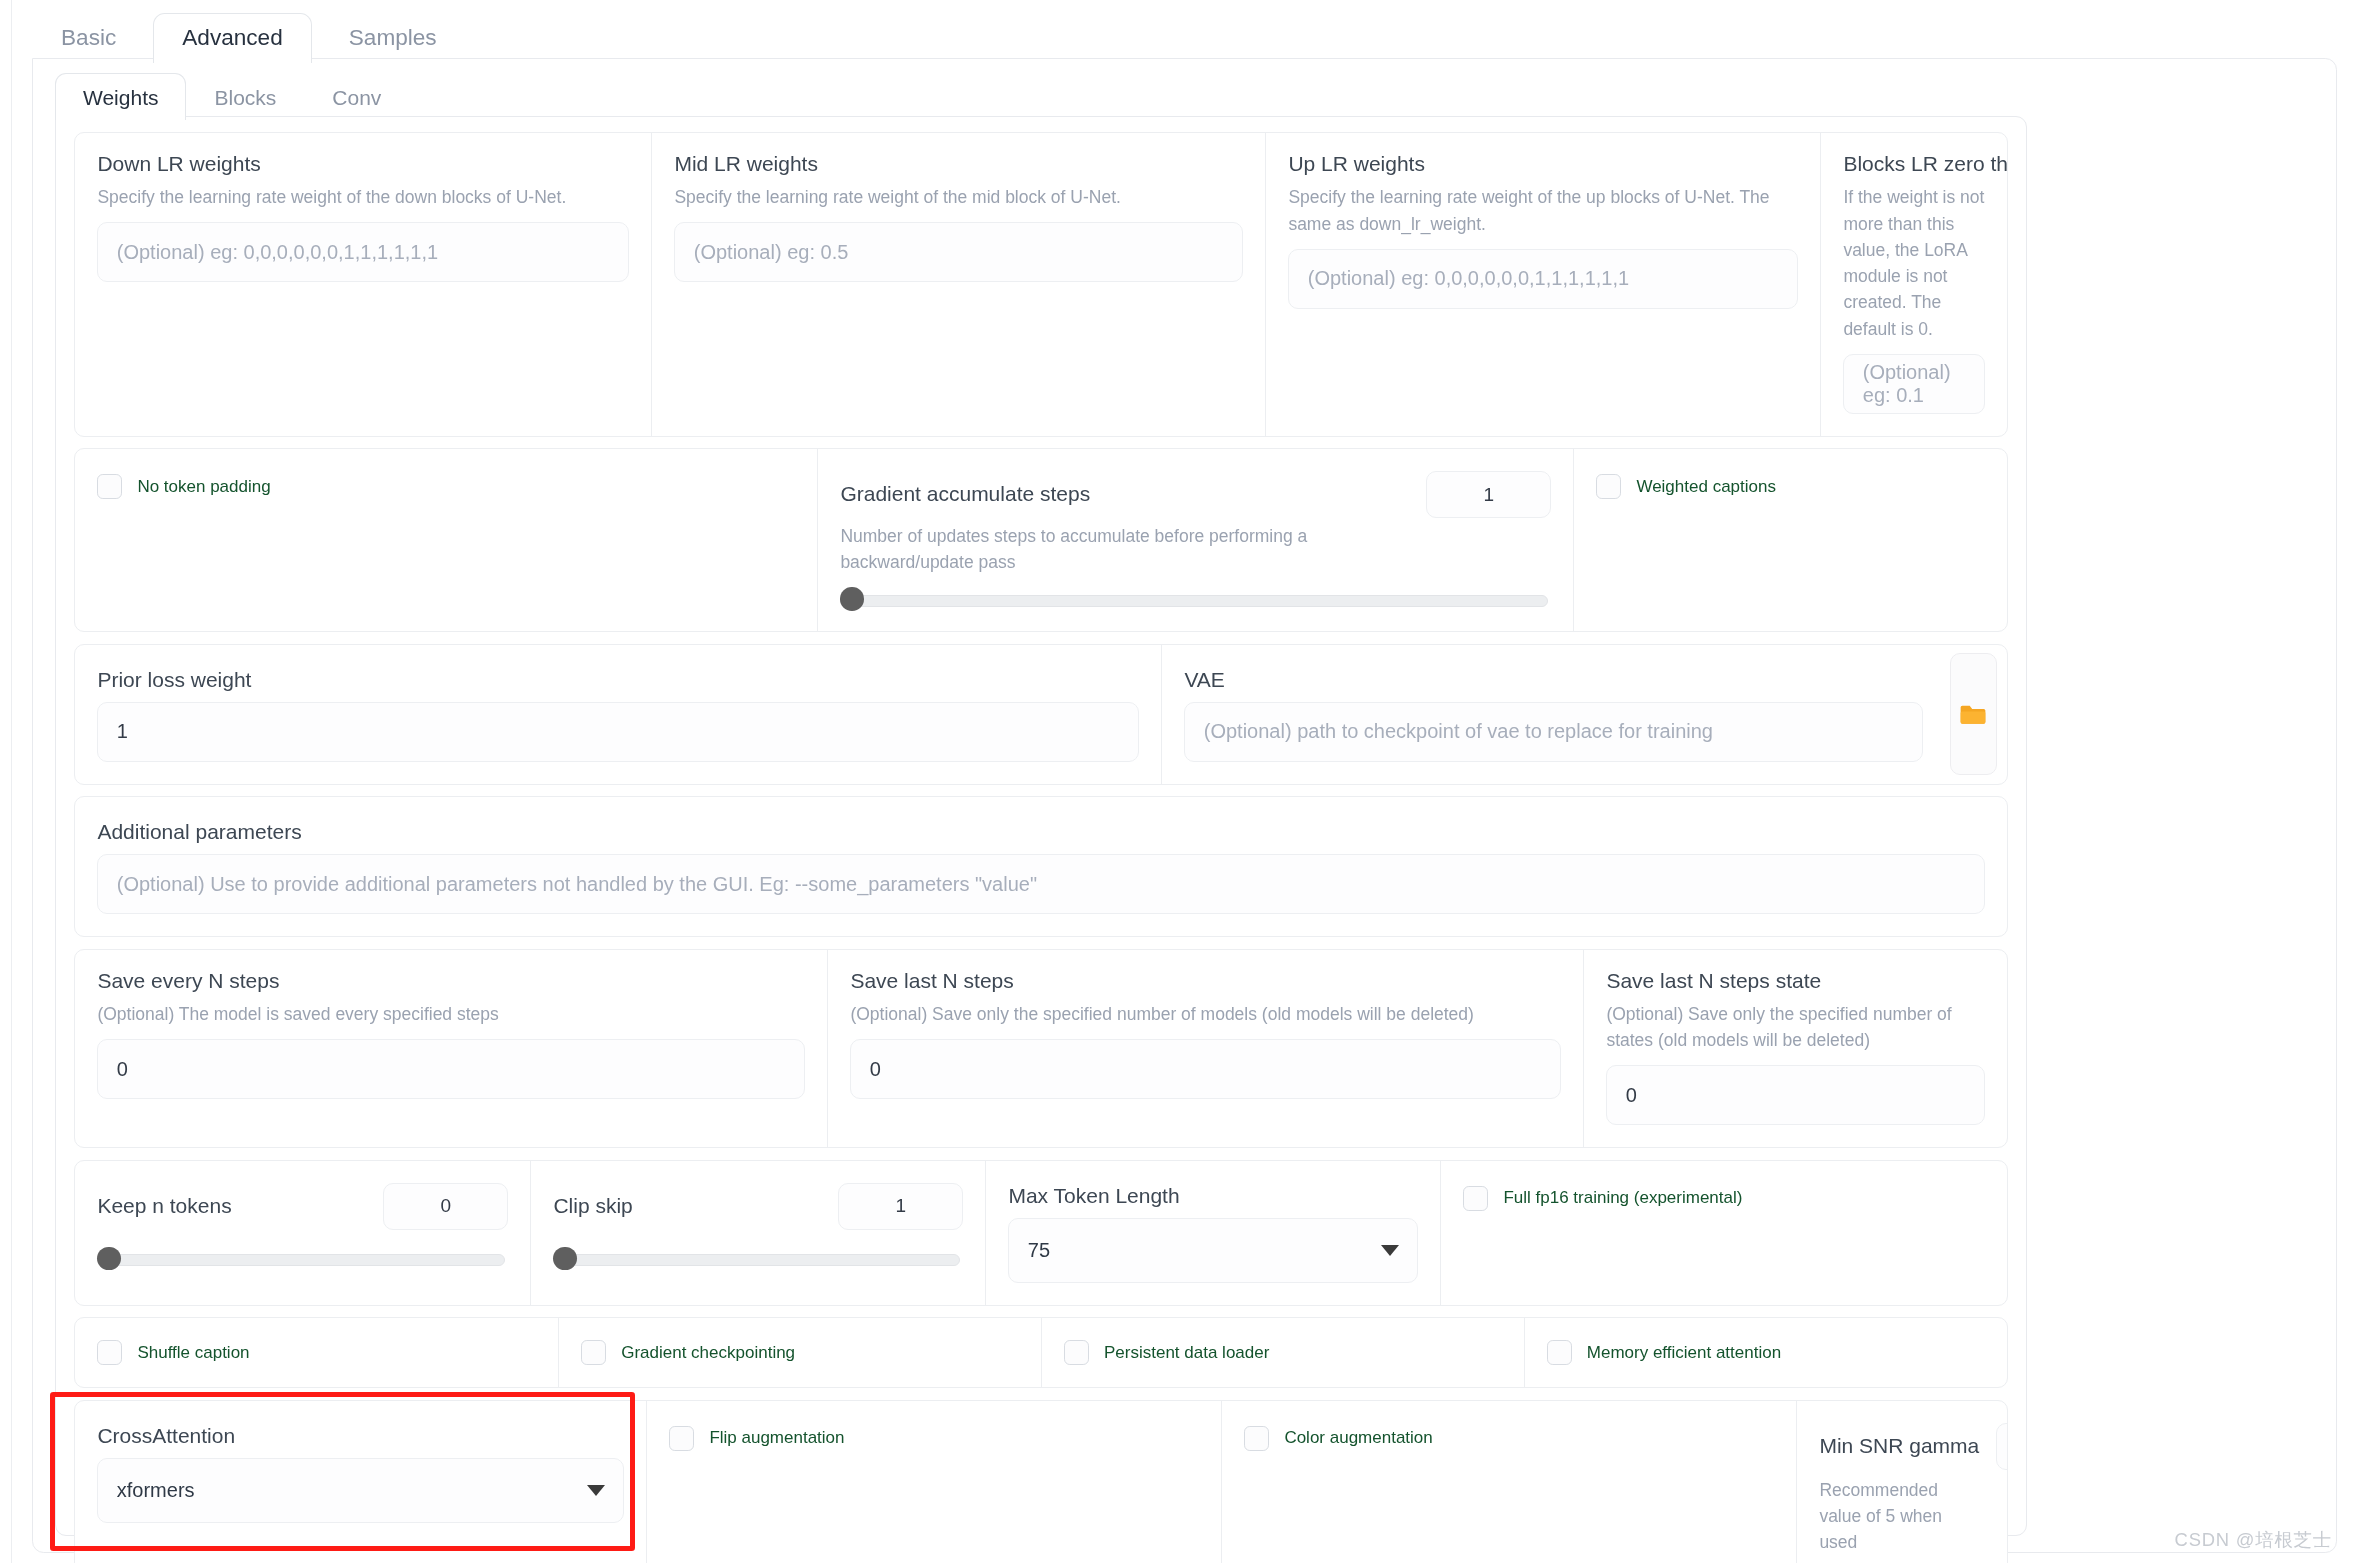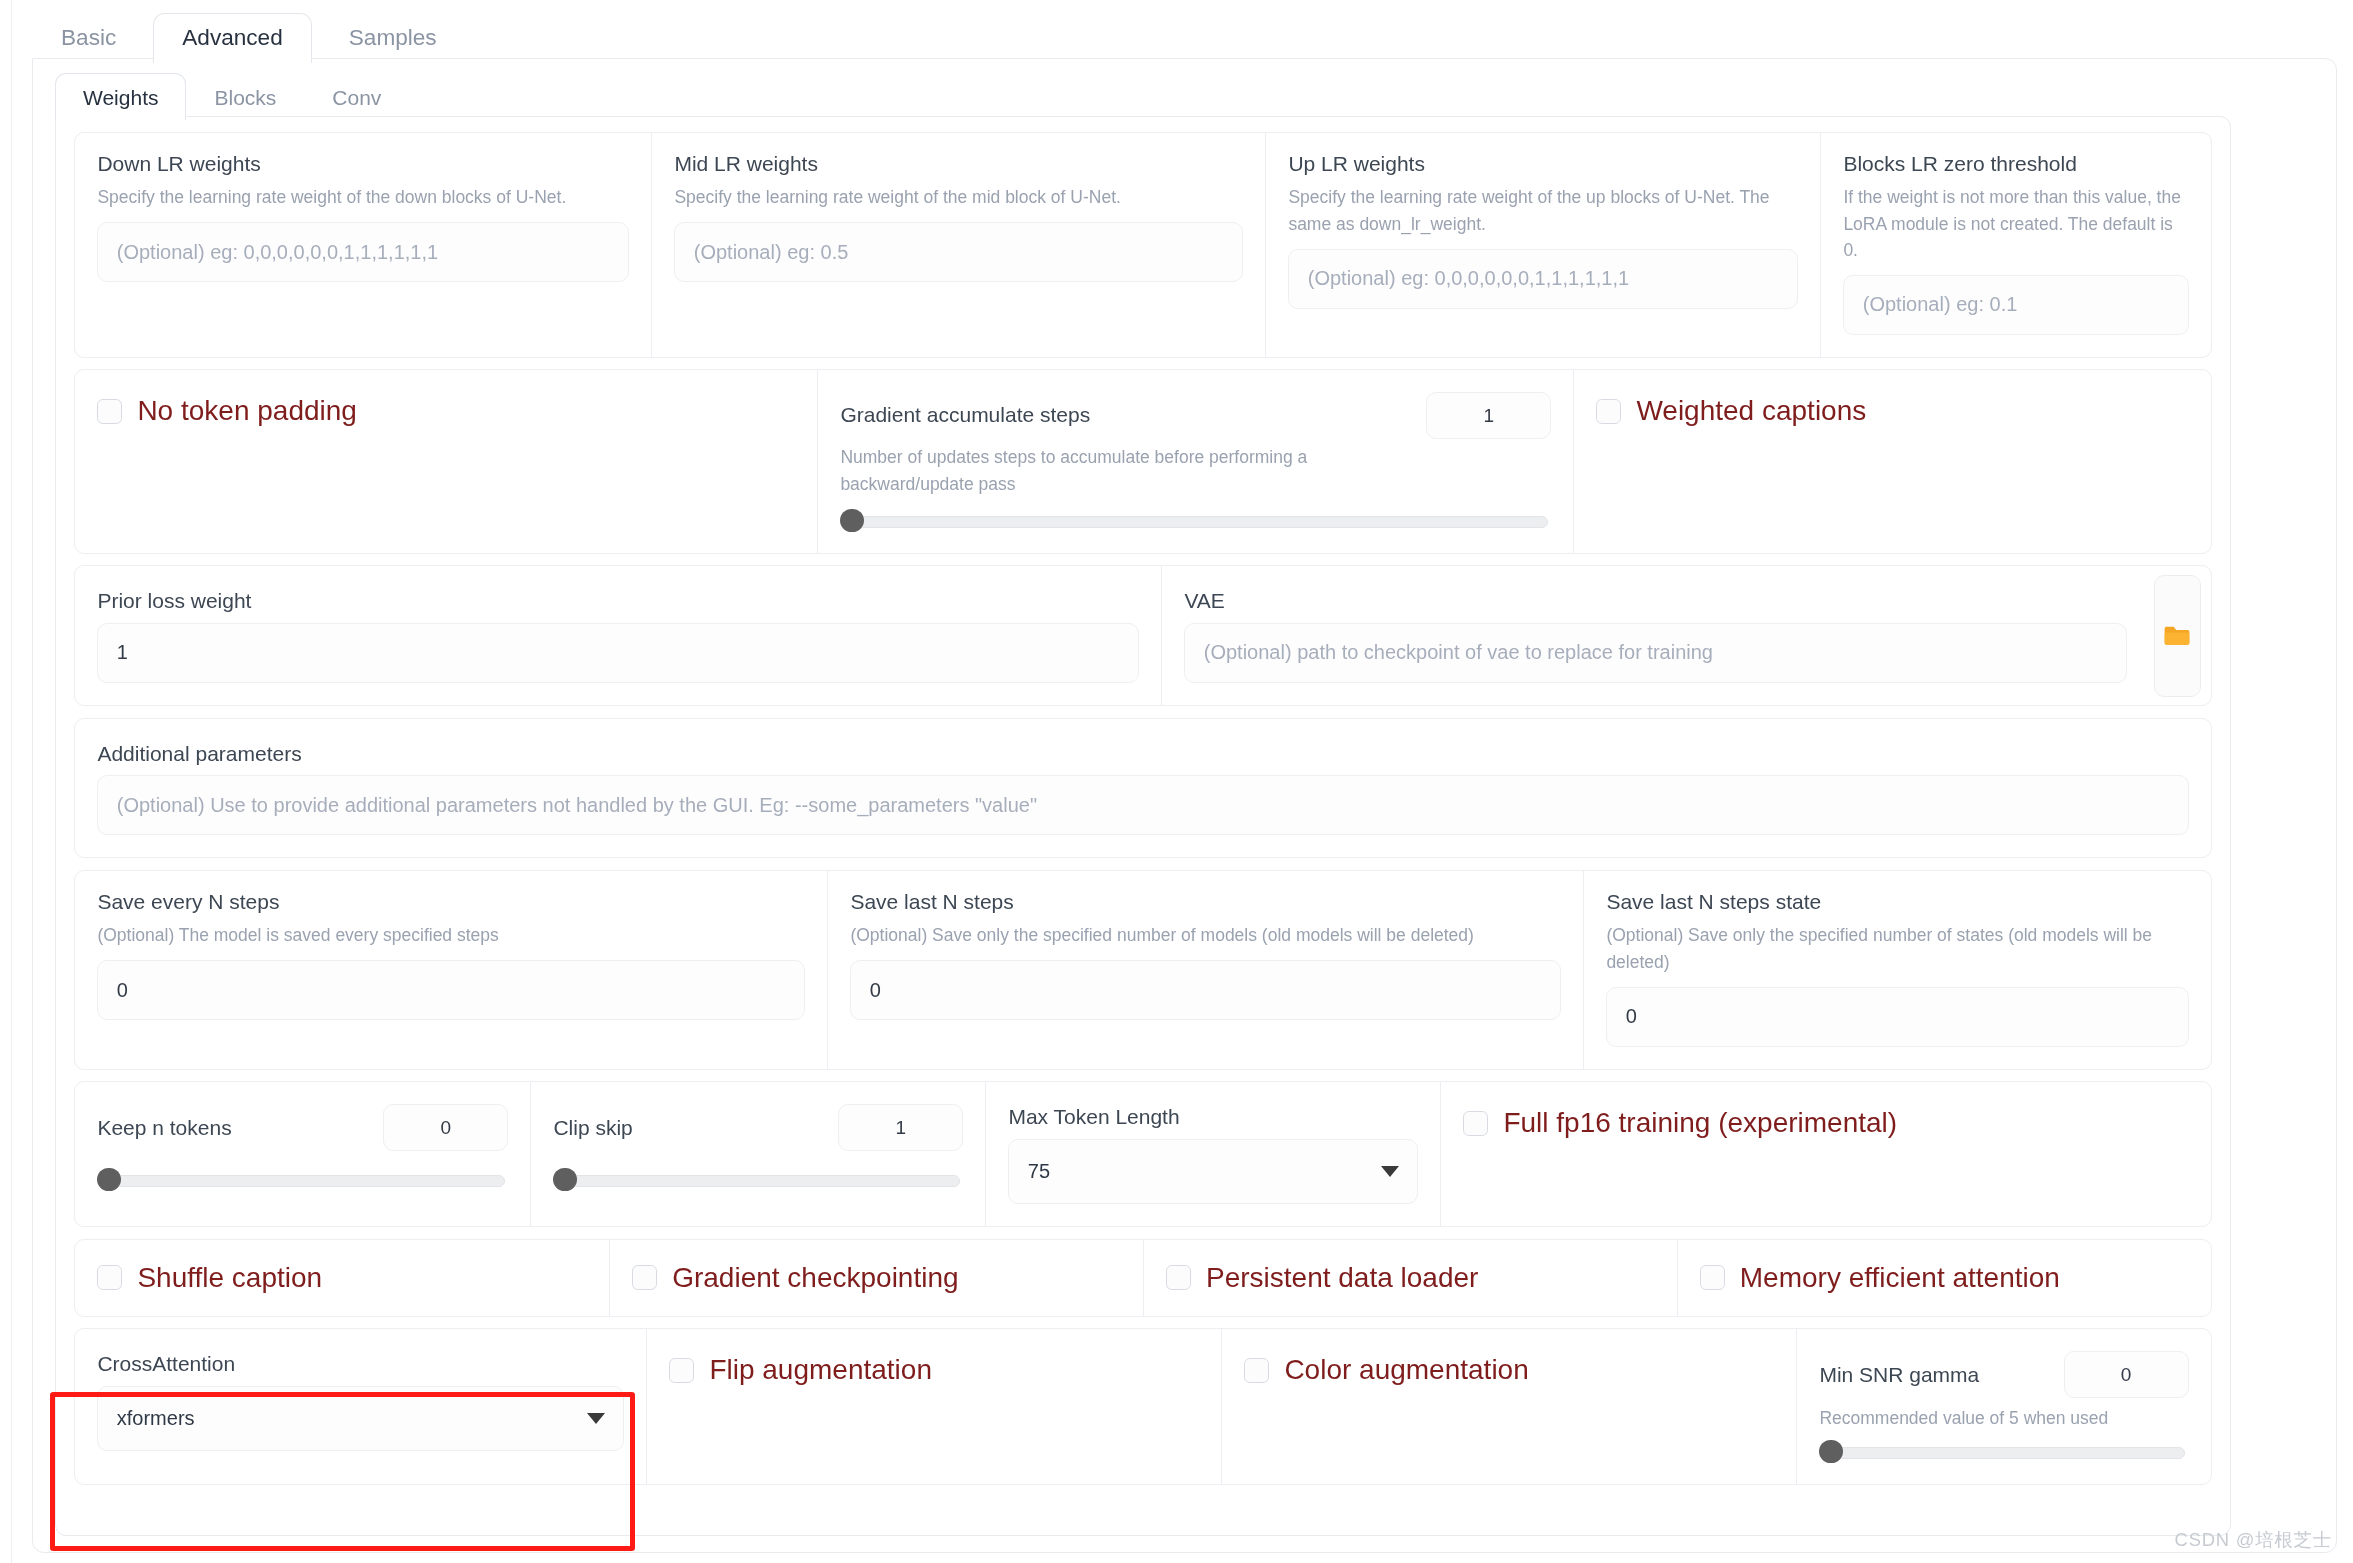--- a/index.html
+++ b/index.html
@@ -92,21 +92,21 @@
   .itab.active {
     color: #27313f;
     background: #ffffff;
     border-color: #e4e7eb;
     z-index: 3;
   }
 
   .inner-panel {
     position: absolute;
     left: 22px; top: 57px;
-    width: 2176px; height: 1420px;
+    width: 1972px; height: 1420px;
     border: 1.7px solid #e8eaee;
     border-radius: 0 11px 11px 11px;
     background: #fff;
     padding: 0;
   }
 
   
   .row {
     margin: 11.7px 18.4px;
     border: 1.7px solid #eceef1;
@@ -159,22 +159,22 @@
     gap: 15px;
   }
   .chk {
     width: 25px; height: 25px;
     border: 1.7px solid #d8dce2;
     border-radius: 5.8px;
     background: #fcfcfd;
     flex: none;
   }
   .chk-label {
-    font-size: 28px;
-    color: #7f1d1d;
+    font-size: 17px;
+    color: #14532d;
     white-space: nowrap;
   }
 
   
   .slider {
     position: relative;
     height: 22px;
     margin-top: 8.4px;
   }
   .track {

